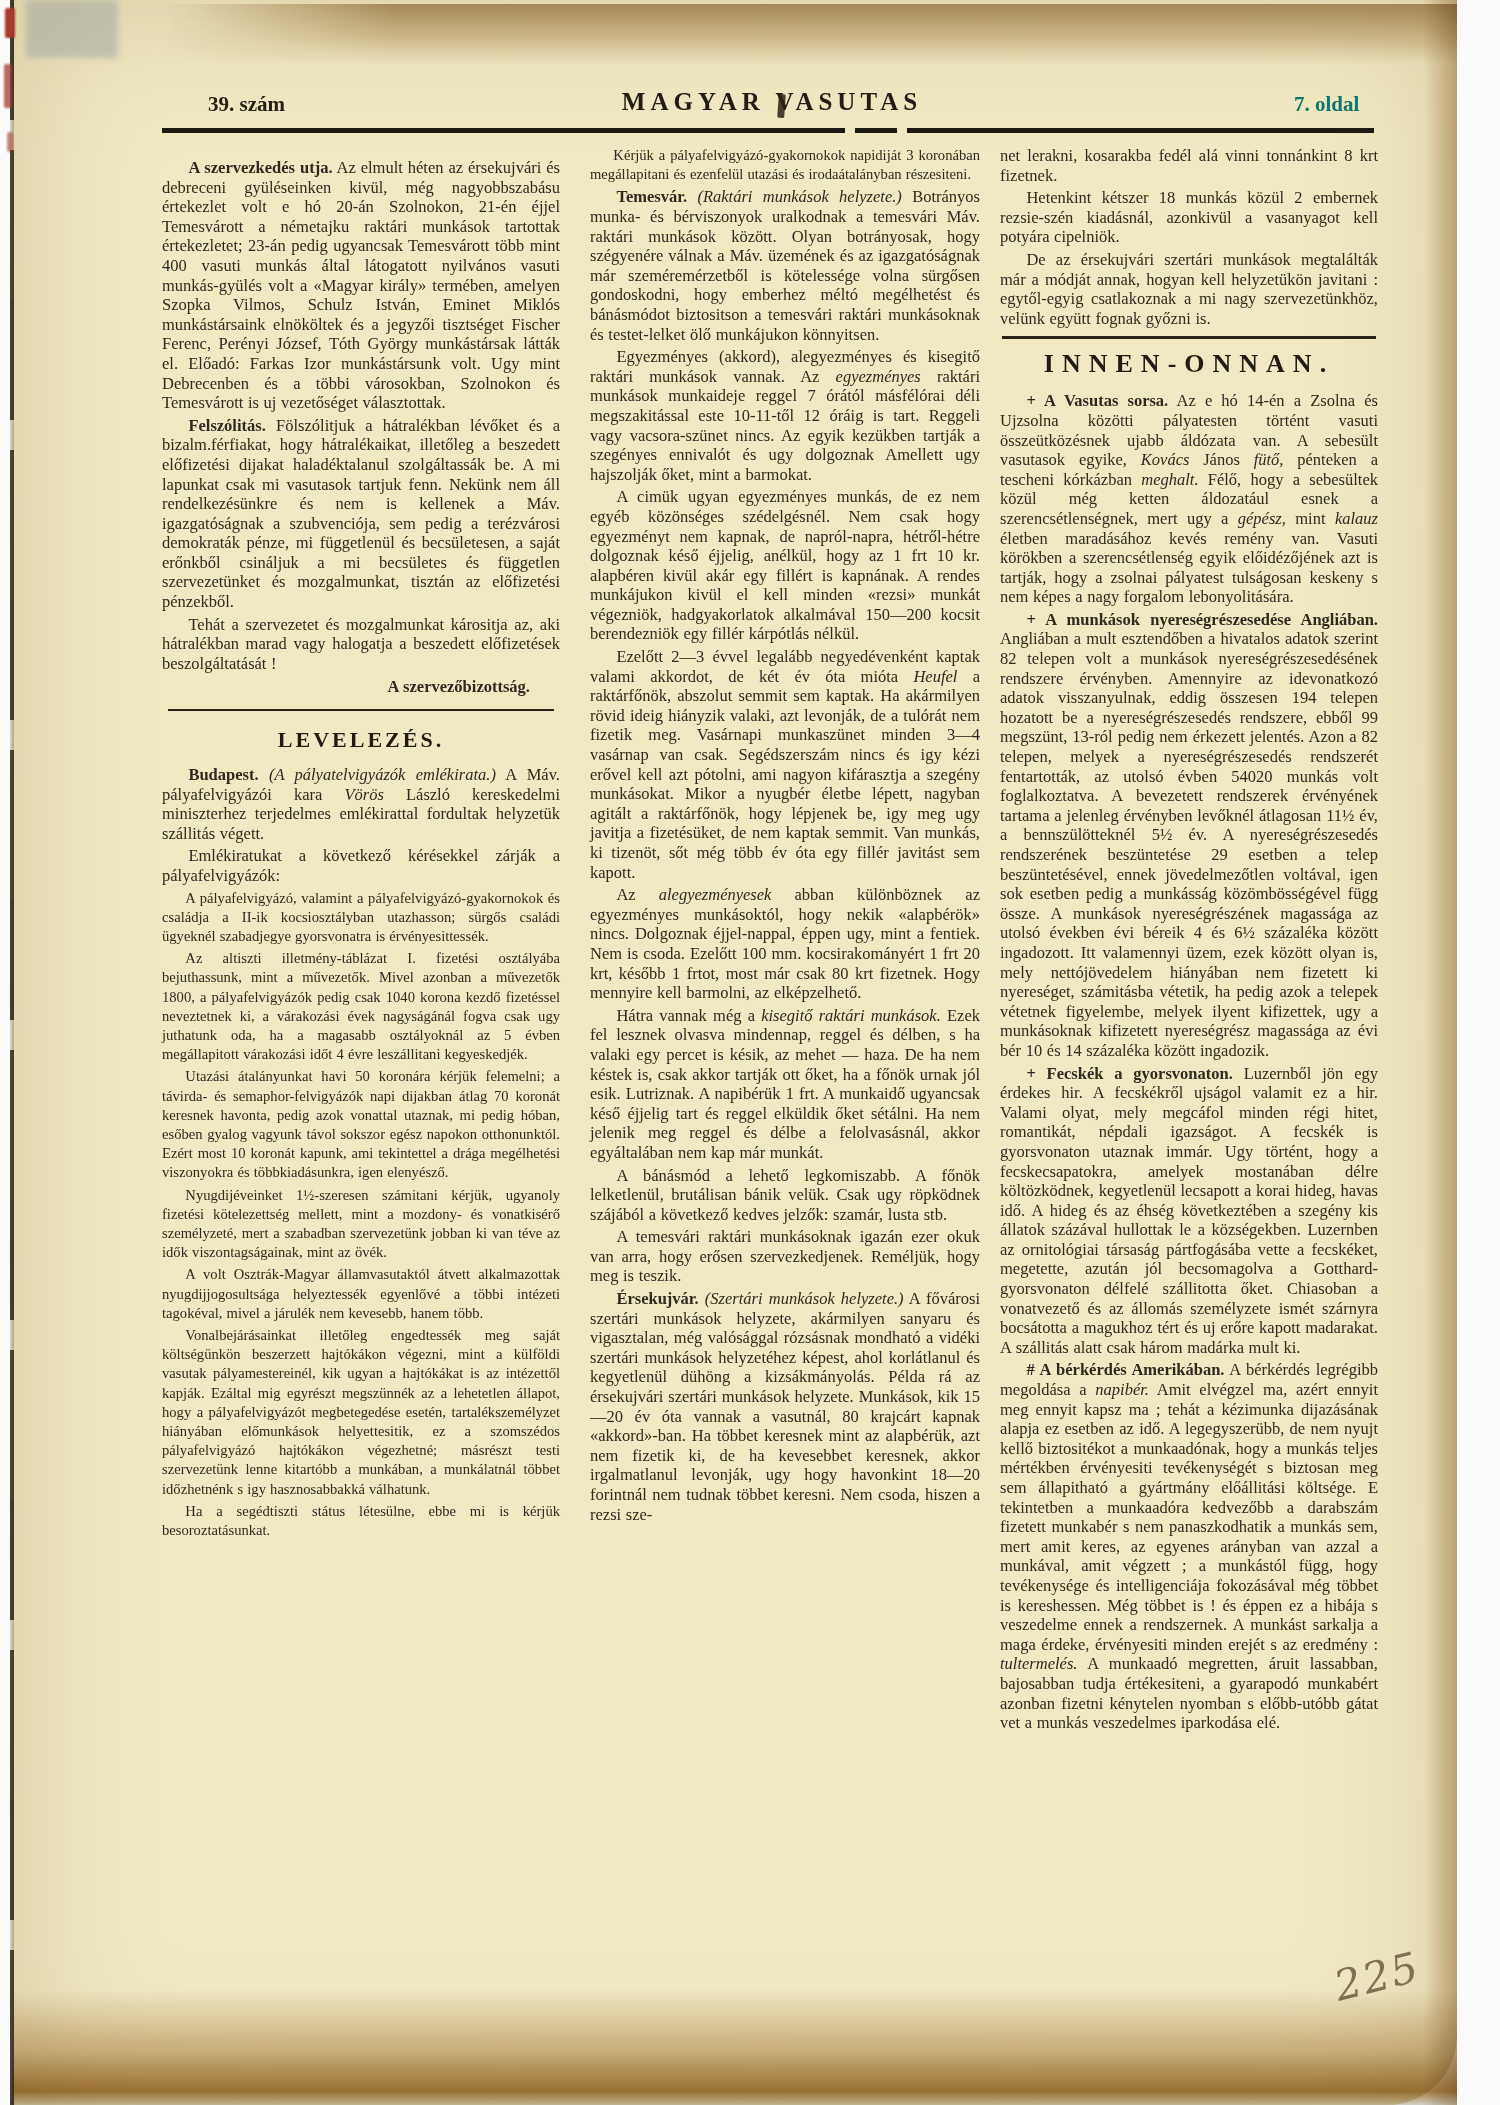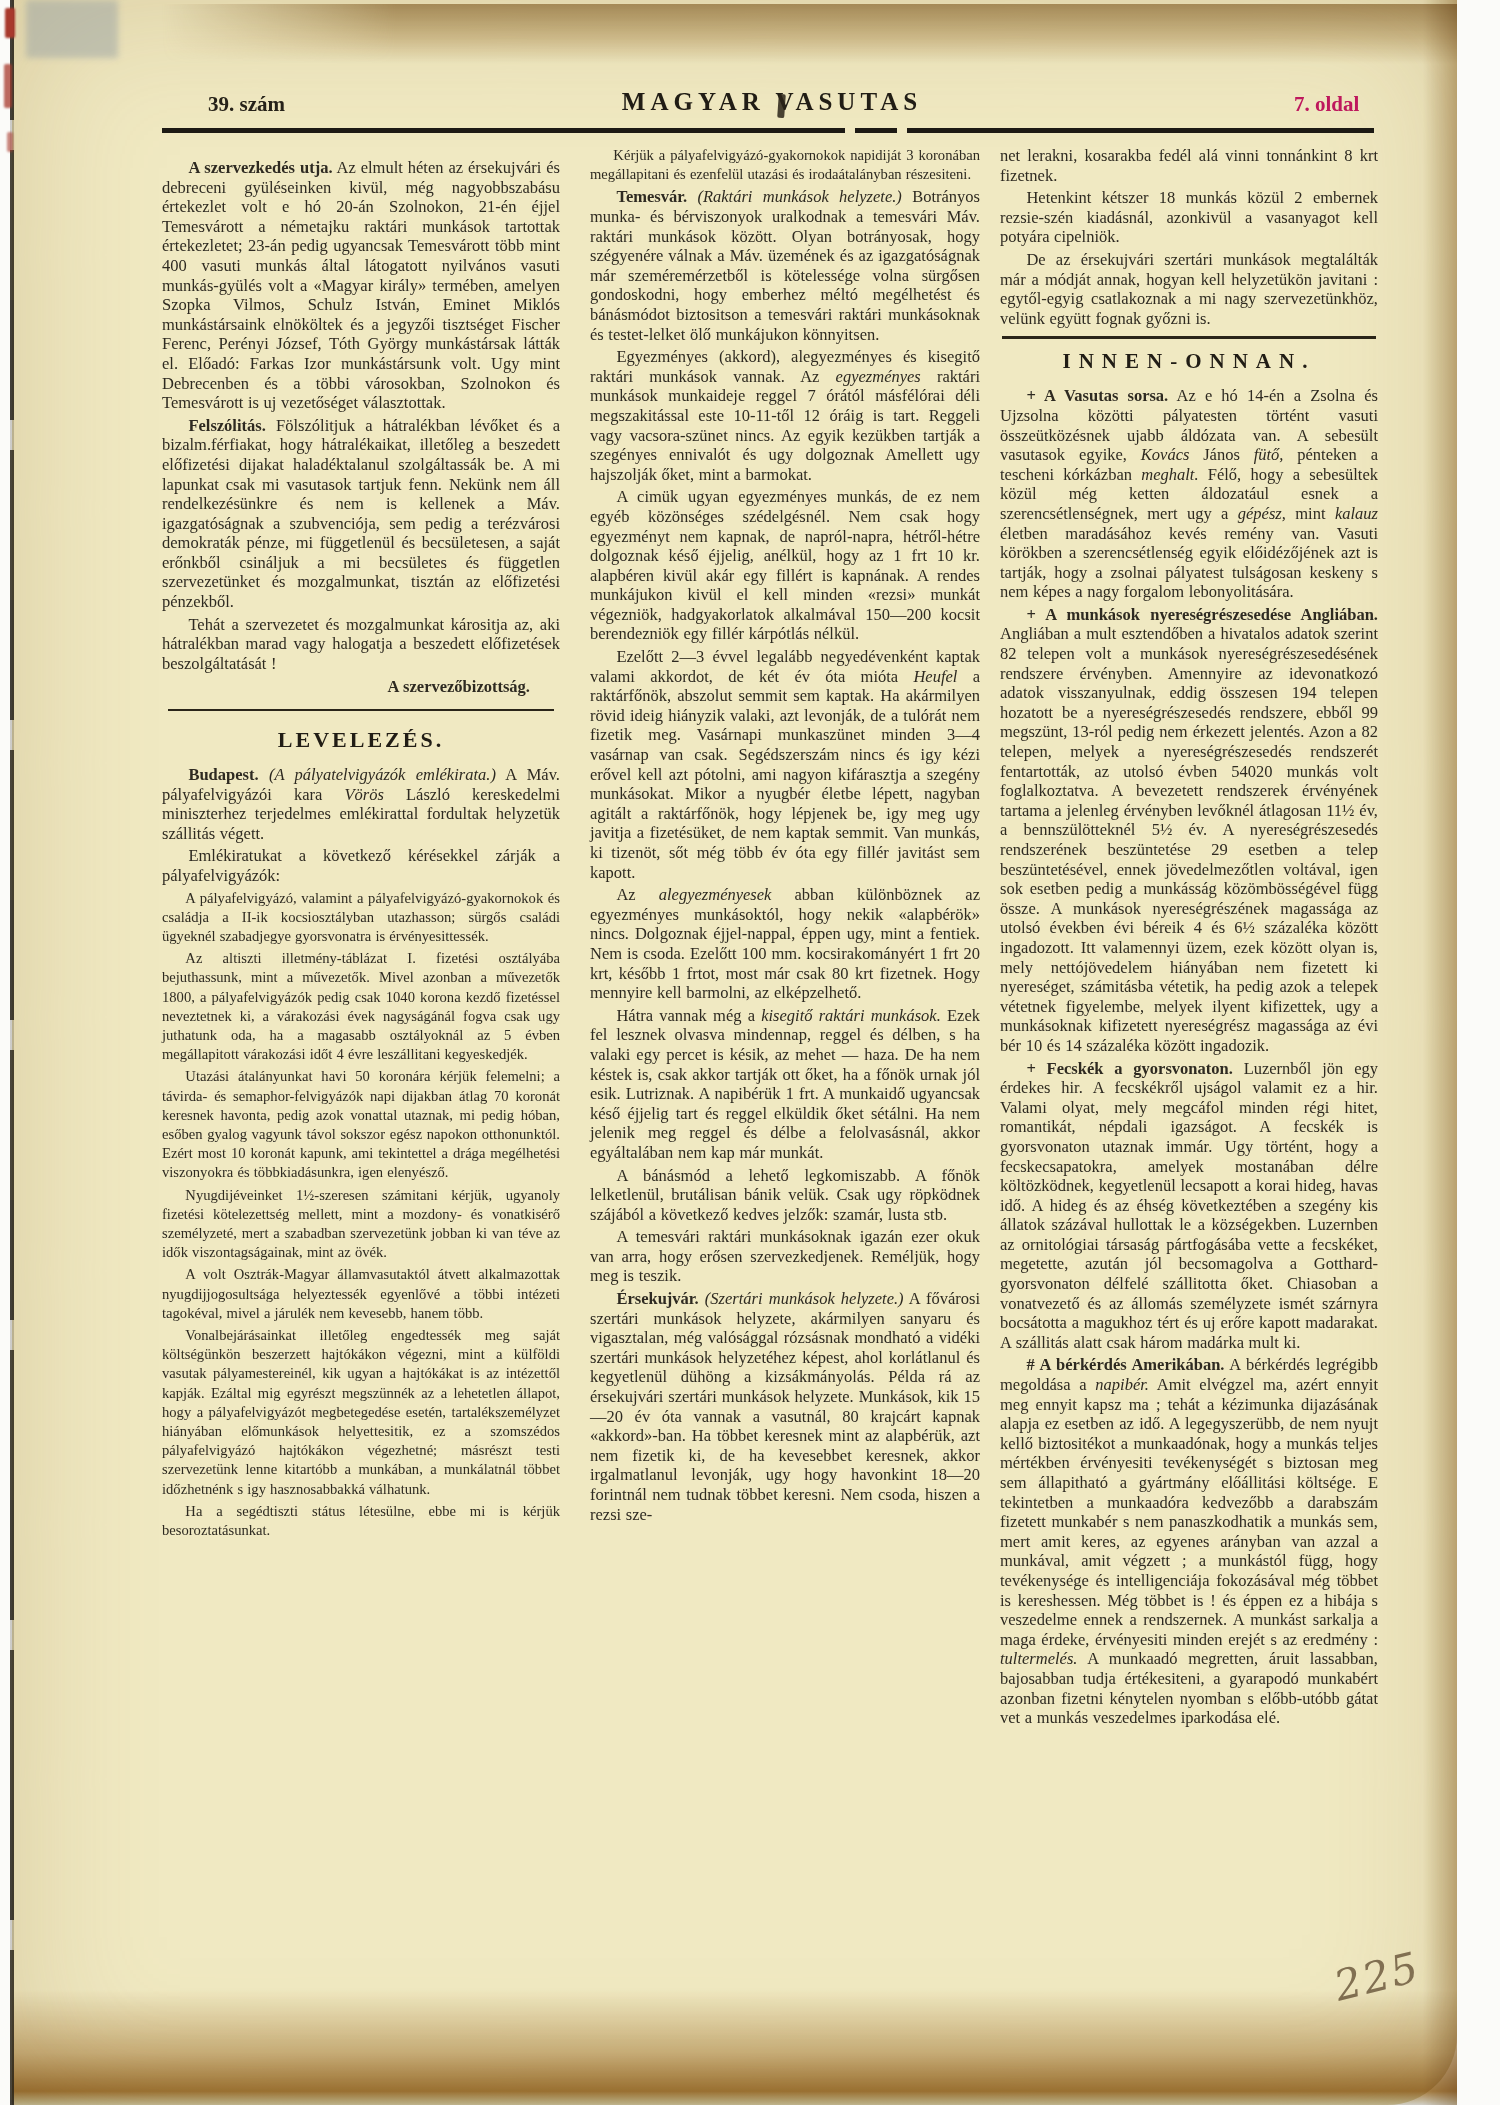--- a/index.html
+++ b/index.html
@@ -29,39 +29,39 @@
         background:linear-gradient(180deg,rgba(183,143,85,0),rgba(183,143,85,.55) 55%,#ab8246 88%,#c9bfa8 97%,#d6d3cc);}
   .right-shade{position:absolute;right:0;top:0;width:34px;height:2105px;z-index:5;pointer-events:none;
         mix-blend-mode:multiply;
         background:linear-gradient(270deg,rgba(160,125,70,.5),rgba(160,125,70,0));}
   
   .issue{position:absolute;left:196px;top:92px;font-size:21px;font-weight:700;color:#262219;z-index:2;}
   .masthead{position:absolute;left:560px;top:88px;width:400px;text-align:center;z-index:2;
         font-size:25px;font-weight:700;letter-spacing:5px;color:#211d15;}
   .ink-blot{position:absolute;left:766px;top:94px;width:7px;height:24px;background:#2a2317;z-index:3;
         transform:rotate(4deg);border-radius:2px;opacity:.85;}
-  .pageno{position:absolute;left:1282px;top:92px;font-size:21px;font-weight:700;color:#be185d;z-index:2;}
+  .pageno{position:absolute;left:1282px;top:92px;font-size:21px;font-weight:700;color:#0f766e;z-index:2;}
   .header-rule{position:absolute;left:150px;top:128px;width:1212px;height:5px;z-index:2;
         background:linear-gradient(90deg,#1d1a14 0 683px,transparent 683px 693px,#1d1a14 693px 735px,transparent 735px 745px,#1d1a14 745px 100%);}
   
   .col{position:absolute;z-index:1;color:#2e2a21;text-align:justify;}
   .col1{left:150px;top:158px;width:398px;}
   .col2{left:578px;top:146px;width:390px;}
   .col3{left:988px;top:146px;width:378px;}
   .para{margin:0 0 3px 0;font-size:16.5px;line-height:19.6px;text-indent:1.6em;
         word-spacing:.5px;}
   .para.petit{font-size:14.6px;line-height:19.2px;}
   .para.noindent{text-indent:0;}
   .para.right{text-align:right;text-indent:0;font-weight:700;padding-right:30px;margin-top:4px;}
   .seg{}
   .seg.bold{font-weight:700;}
   .seg.italic{font-style:italic;}
   .heading{text-align:center;font-weight:700;color:#211d15;margin:16px 0 12px 0;
         font-size:22px;letter-spacing:3px;text-indent:0;}
-  .heading.spaced{font-size:21px;letter-spacing:8px;margin:10px 0 12px 0;}
+  .heading.spaced{font-size:26px;letter-spacing:8px;margin:10px 0 12px 0;}
   .rule{height:2px;background:#2a2519;margin:12px 6px 16px 6px;}
   .rule.thick{height:3px;margin:8px 2px 10px 2px;}
   .hand{position:absolute;left:1322px;top:1952px;z-index:2;font-size:42px;color:#6f5c40;
         font-style:italic;transform:rotate(-14deg);letter-spacing:2px;
         font-family:"DejaVu Serif","Liberation Serif",serif;opacity:.85;}
 </style>
 </head>
 <body>
 
 <div class="scan">

